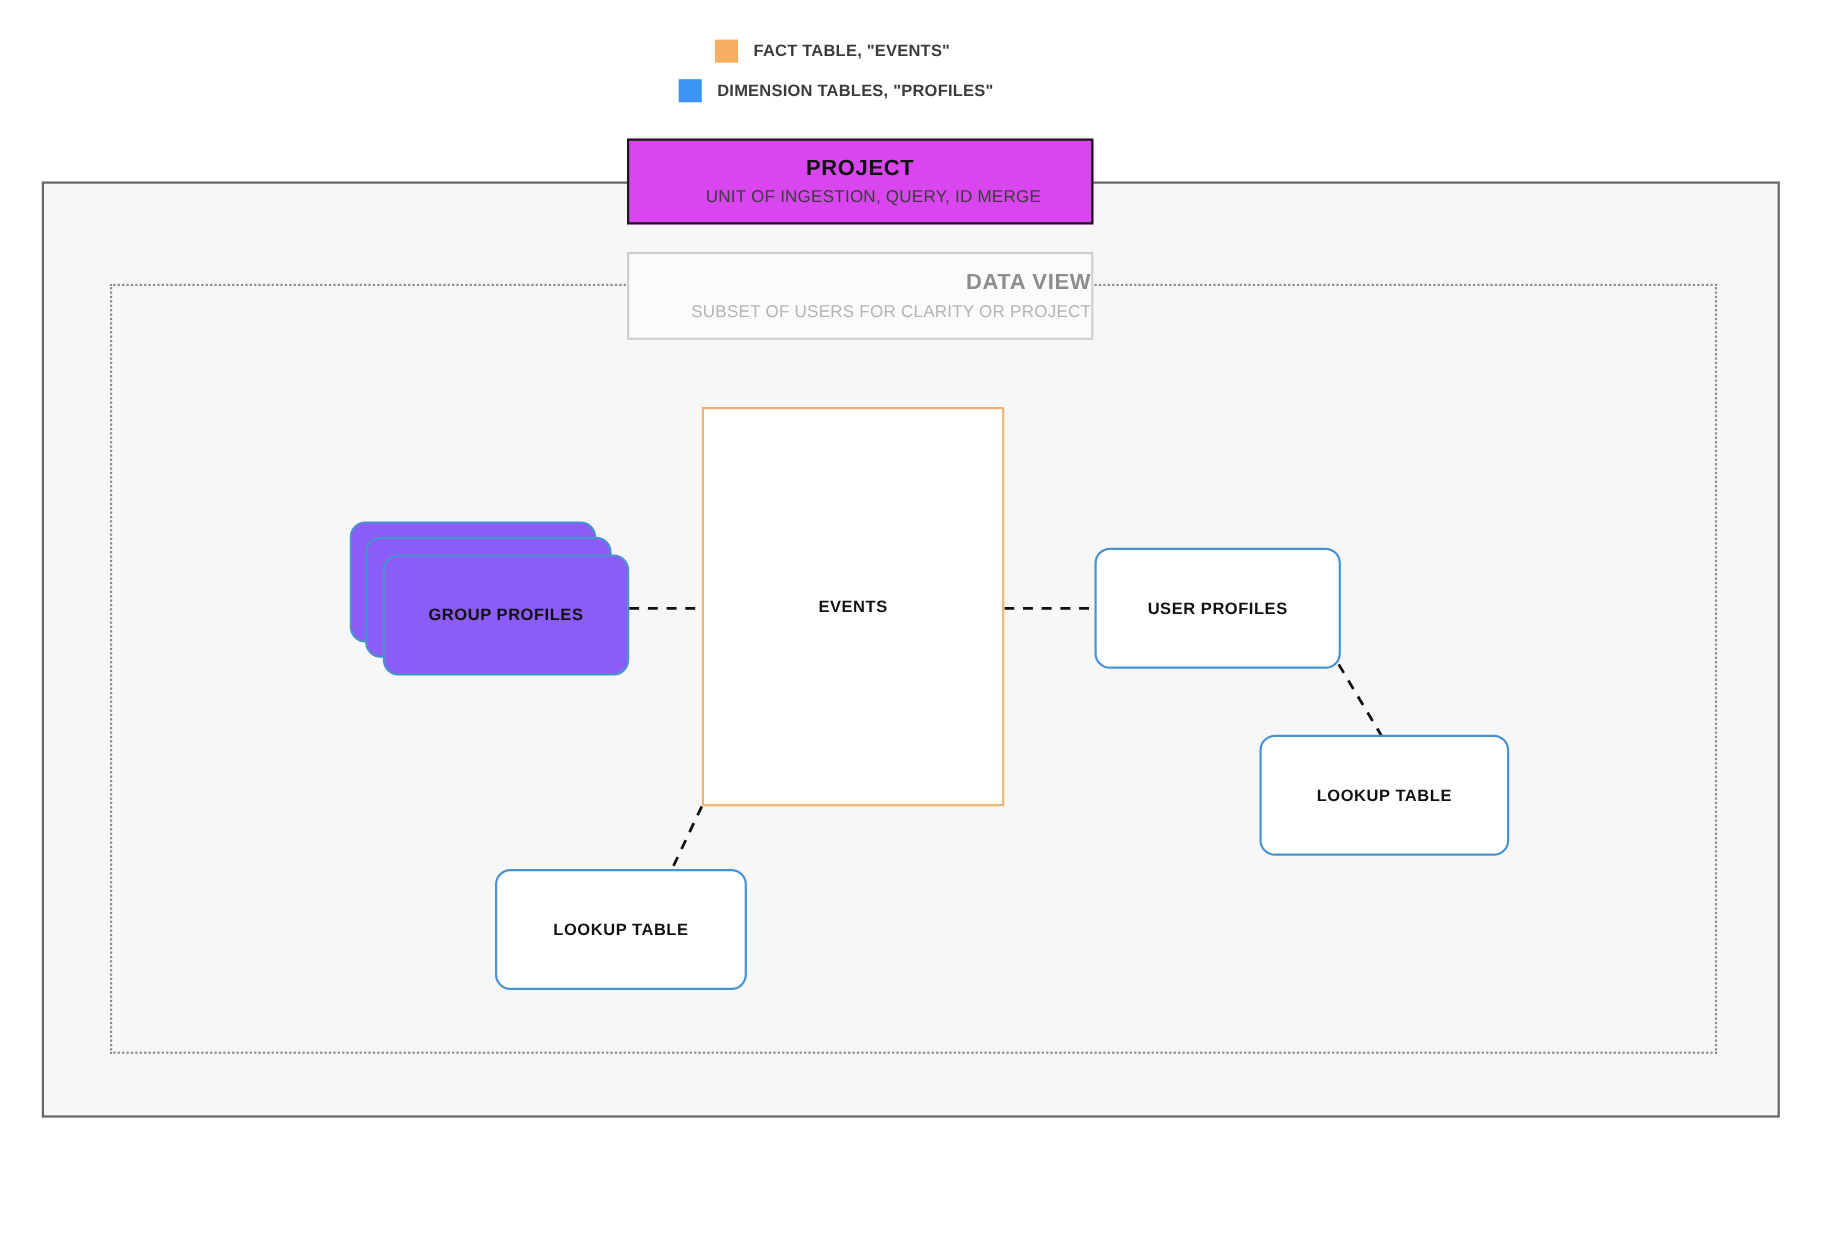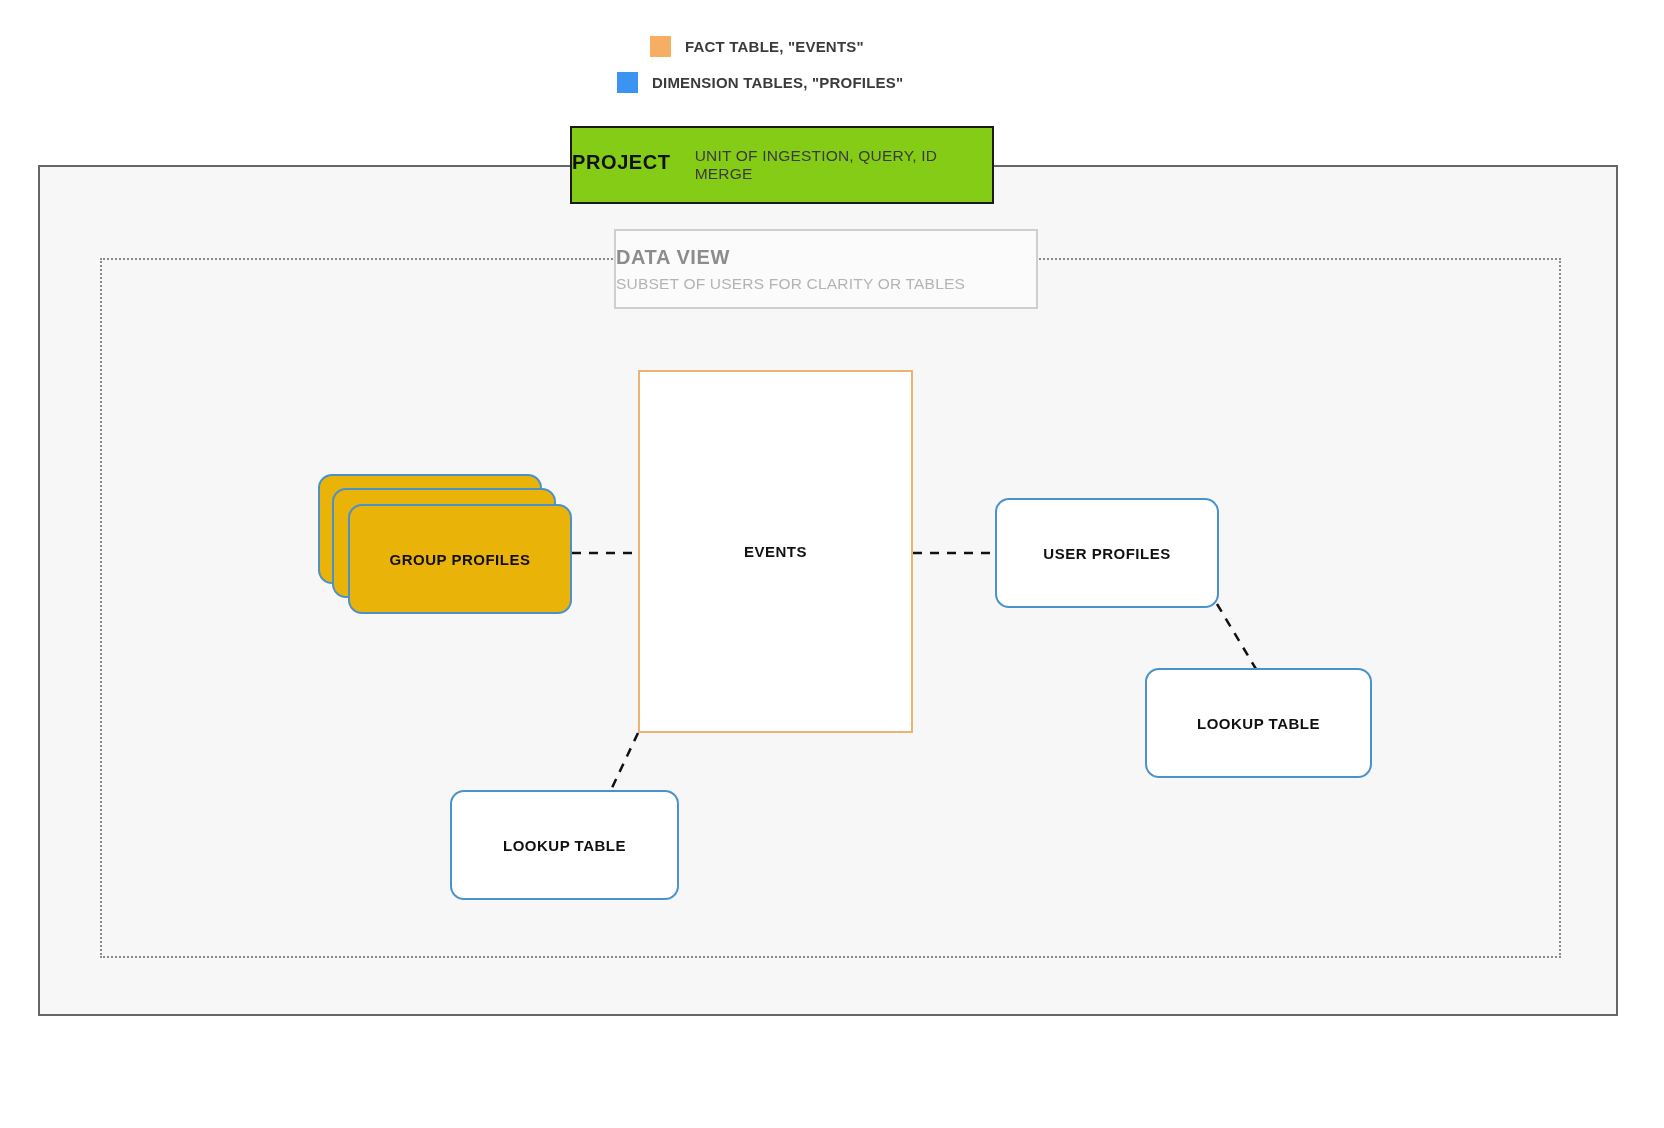--- a/index.html
+++ b/index.html
@@ -63,25 +63,25 @@
     box-sizing: border-box;
   }
 
   
   #project-card {
     position: absolute;
     left: 570px;
     top: 126px;
     width: 424px;
     height: 78px;
-    background: #84cc16;
+    background: #d946ef;
     border: 2px solid #1a1a1a;
     box-sizing: border-box;
     display: flex;
-    flex-direction: row;
+    flex-direction: column;
     align-items: center;
     justify-content: center;
   }
   #project-card .card-title {
     font-size: 20px;
     font-weight: bold;
     color: #111111;
     letter-spacing: 0.6px;
     margin-bottom: 6px;
   }
@@ -96,23 +96,22 @@
     position: absolute;
     left: 570px;
     top: 229px;
     width: 424px;
     height: 80px;
     background: #fbfbfb;
     border: 2px solid #cfcfcf;
     box-sizing: border-box;
     display: flex;
     flex-direction: column;
-    align-items: flex-start;
-    justify-content: center;
-    margin-left: 44px;
+    align-items: flex-end;
+    justify-content: center;
   }
   #dataview-card .card-title {
     font-size: 20px;
     font-weight: bold;
     color: #8c8c8c;
     letter-spacing: 0.6px;
     margin-bottom: 6px;
   }
   #dataview-card .card-sub {
     font-size: 15.5px;
@@ -173,21 +172,21 @@
     position: absolute;
     left: 318px;
     top: 474px;
     width: 254px;
     height: 140px;
   }
   #group-profiles-stack .stack-card {
     position: absolute;
     width: 224px;
     height: 110px;
-    background: #eab308;
+    background: #8b5cf6;
     border: 2px solid #4a92cf;
     border-radius: 14px;
     box-sizing: border-box;
   }
   #group-profiles-stack .stack-card.c1 { left: 0px;  top: 0px;  }
   #group-profiles-stack .stack-card.c2 { left: 14px; top: 14px; }
   #group-profiles-stack .stack-card.c3 {
     left: 30px; top: 30px;
     display: flex;
     align-items: center;
@@ -234,21 +233,21 @@
     <line x1="1217" y1="604" x2="1256" y2="669" stroke="#111111" stroke-width="2.5" stroke-dasharray="9 8"></line>
   </svg>
 
   <div id="project-card">
     <div class="card-title">PROJECT</div>
     <div class="card-sub">UNIT OF INGESTION, QUERY, ID MERGE</div>
   </div>
 
   <div id="dataview-card">
     <div class="card-title">DATA VIEW</div>
-    <div class="card-sub">SUBSET OF USERS FOR CLARITY OR TABLES</div>
+    <div class="card-sub">SUBSET OF USERS FOR CLARITY OR PROJECT</div>
   </div>
 
   <div class="node node-fact" id="events-node">
     <span>EVENTS</span>
   </div>
 
   <div id="group-profiles-stack">
     <div class="stack-card c1"></div>
     <div class="stack-card c2"></div>
     <div class="stack-card c3">

